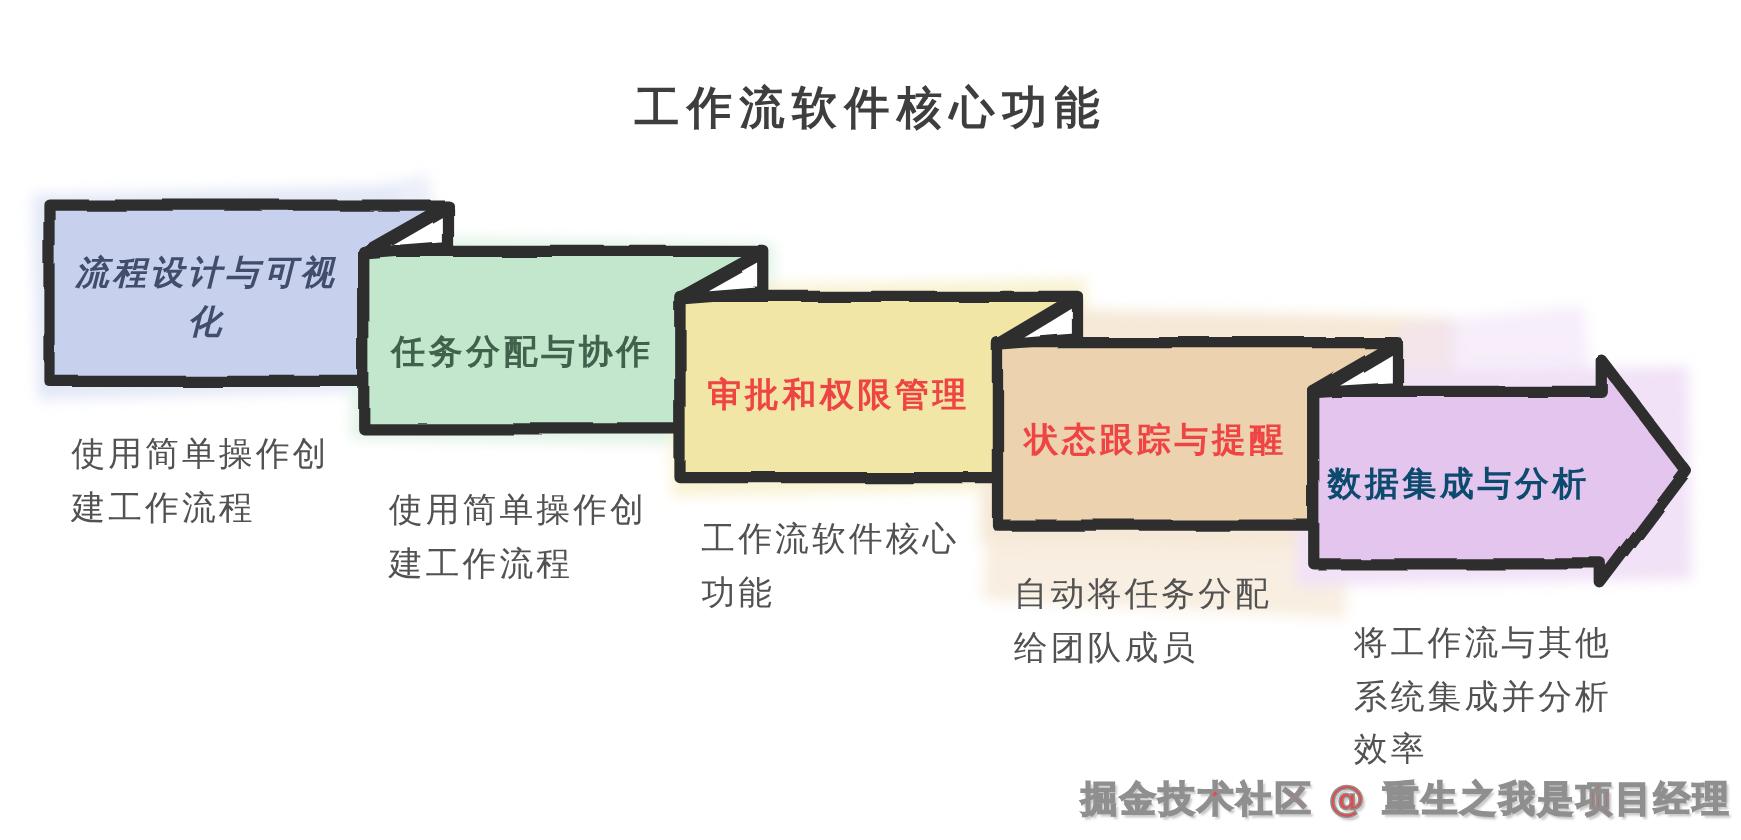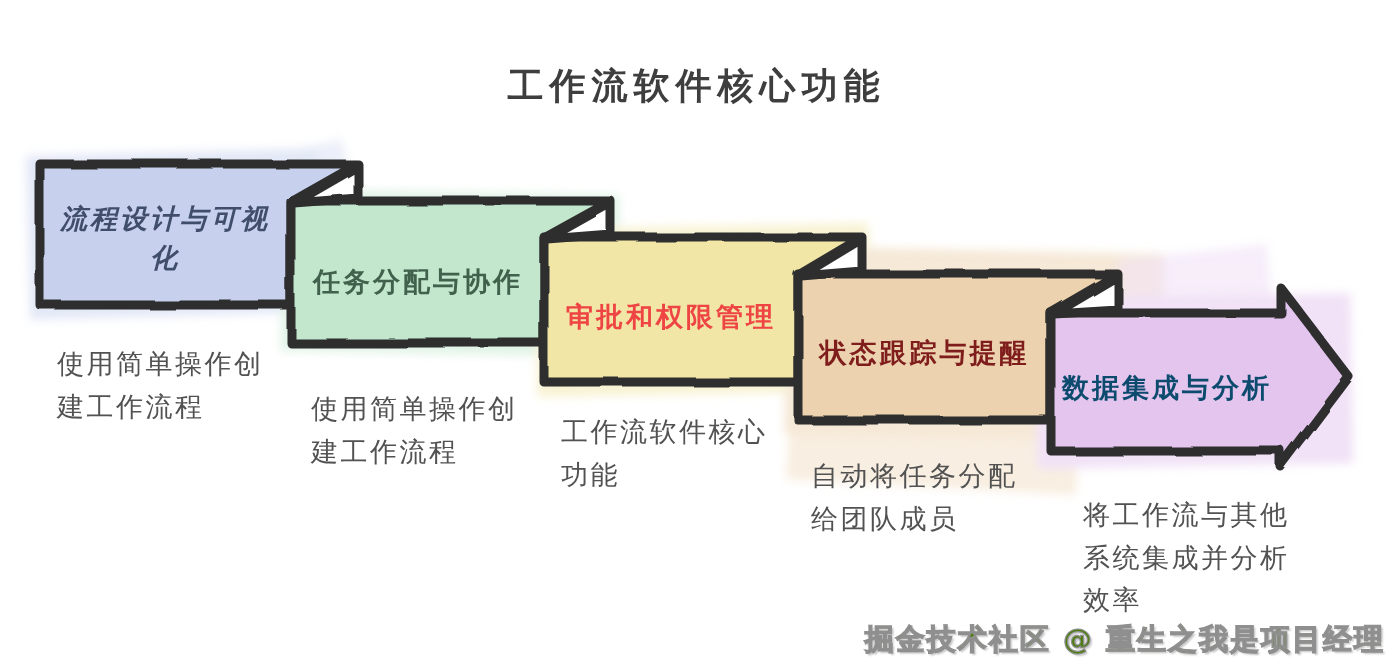--- a/index.html
+++ b/index.html
@@ -5,21 +5,21 @@
   html,body{margin:0;padding:0;background:#ffffff;}
   .canvas{position:relative;width:1393px;height:672px;background:#ffffff;overflow:hidden;
           font-family:"DejaVu Serif","DejaVu Sans",serif;}
   .title{position:absolute;left:0;top:62px;width:100%;text-align:center;
          font-size:36px;font-weight:bold;letter-spacing:6px;color:#3e3e3e;}
   .shapes{position:absolute;left:0;top:0;}
   .label{position:absolute;text-align:center;font-weight:600;font-size:27px;
          letter-spacing:3px;line-height:1.45;}
   .desc{position:absolute;font-size:27px;letter-spacing:2.5px;line-height:1.58;color:#525252;}
   .watermark{position:absolute;right:8px;top:620px;font-size:29px;font-weight:bold;
-         letter-spacing:2px;color:#4d7c0f;-webkit-text-stroke:1.2px #8f8f8f;
+         letter-spacing:2px;color:#ef4444;-webkit-text-stroke:1.2px #8f8f8f;
          text-shadow:2px 2px 2px #c4c4c4;font-family:"DejaVu Sans",sans-serif;}
 </style>
 </head>
 <body>
 
 <div class="canvas">
 
   <div class="title">工作流软件核心功能</div>
 
   <svg class="shapes" width="1393" height="672" viewBox="0 0 1393 672">
@@ -53,21 +53,21 @@
       <polygon points="294,203 358,166 358,198" fill="#ffffff"></polygon>
       <polygon points="547,239 611,203 611,234" fill="#ffffff"></polygon>
       <polygon points="801,276 862,239 862,271" fill="#ffffff"></polygon>
       <polygon points="1054,314 1118,276 1118,310" fill="#ffffff"></polygon>
     </g>
   </svg>
 
   <div class="label" style="left: 53px; top: 199px; width: 224px; color: rgb(65, 78, 107); font-style: italic;">流程设计与可视化</div>
   <div class="label" style="left: 293px; top: 262px; width: 250px; color: rgb(65, 97, 77);">任务分配与协作</div>
   <div class="label" style="left: 546px; top: 297px; width: 250px; color: #ef4444;">审批和权限管理</div>
-  <div class="label" style="left: 800px; top: 333px; width: 249px; color: #7f1d1d;">状态跟踪与提醒</div>
+  <div class="label" style="left: 800px; top: 333px; width: 249px; color: #ef4444;">状态跟踪与提醒</div>
   <div class="label" style="left: 1054px; top: 368px; width: 226px; color: #0c4a6e;">数据集成与分析</div>
 
   <div class="desc" style="left:57px;  top:343px; width:220px;">使用简单操作创建工作流程</div>
   <div class="desc" style="left:311px; top:388px; width:220px;">使用简单操作创建工作流程</div>
   <div class="desc" style="left:561px; top:411px; width:220px;">工作流软件核心功能</div>
   <div class="desc" style="left:811px; top:455px; width:220px;">自动将任务分配给团队成员</div>
   <div class="desc" style="left:1063px;top:494px; width:220px;margin-left:20px;">将工作流与其他系统集成并分析效率</div>
 
   <div class="watermark">掘金技术社区 @ 重生之我是项目经理</div>
 </div>

